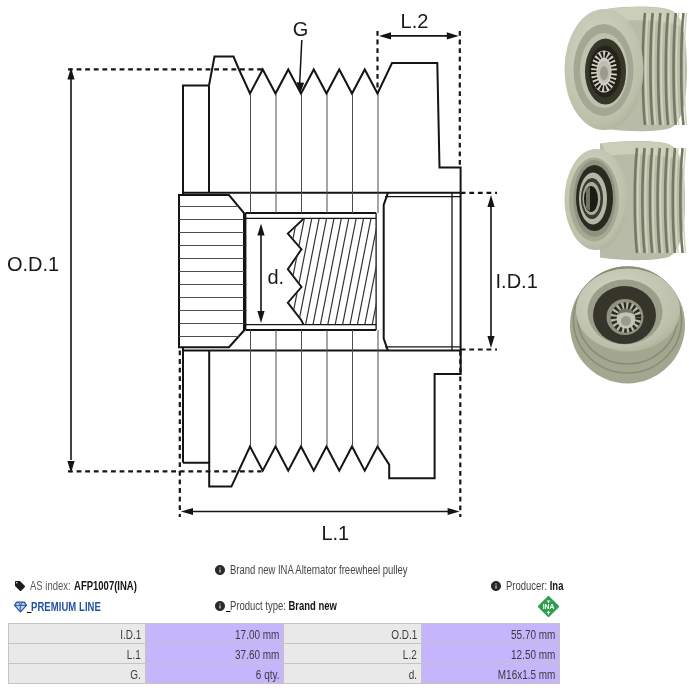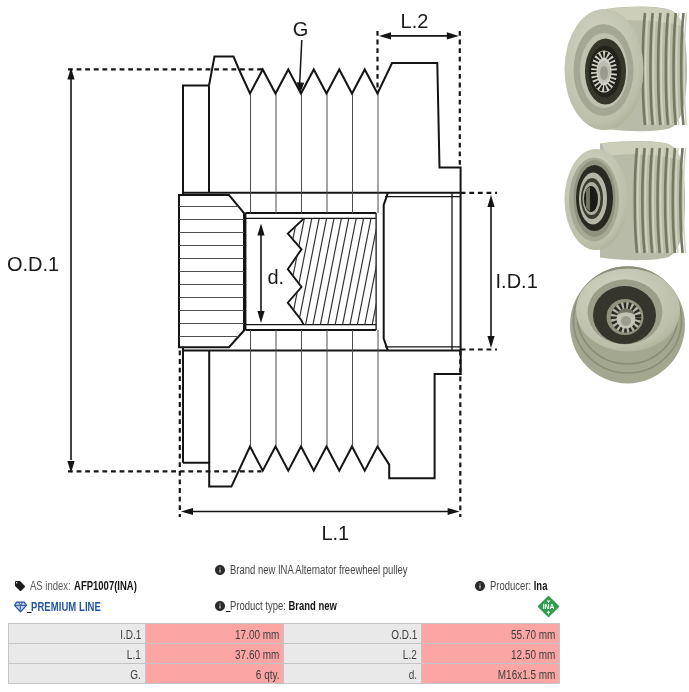--- a/index.html
+++ b/index.html
@@ -9,21 +9,21 @@
 .sx{display:inline-block;transform:scaleX(0.79);transform-origin:0 50%;}
 .sxr{display:inline-block;transform:scaleX(0.83);transform-origin:100% 50%;}
 .lbl{color:#58585a;font-size:12px;}
 .b{color:#151517;font-weight:bold;font-size:12px;}
 .mid{color:#454547;font-size:12px;}
 .blue{color:#2253a2;font-weight:bold;font-size:12px;letter-spacing:0.1px;}
 .ic{display:inline-block;vertical-align:-1.5px;}
 #tbl{position:absolute;left:8px;top:623px;width:551px;border-collapse:collapse;table-layout:fixed;}
 #tbl td{border:1px solid #c4c4c4;font-size:12px;color:#3c3c3c;text-align:right;padding:3px 4px 0 0;height:16px;line-height:16px;}
 #tbl td.g{background:#e9e9e9;}
-#tbl td.w{background:#fca5a5;}
+#tbl td.w{background:#c4b5fd;}
 
 </style>
 </head>
 <body>
 <svg id="draw" width="689" height="570" viewBox="0 0 689 570">
 <defs>
 <clipPath id="hubclip">
         <path d="M179,195 H229 L244,213 V330.5 L229,347.2 H179 Z"></path>
       </clipPath>
 <clipPath id="thclip">
@@ -171,21 +171,21 @@
 <span class="sx"><span class="mid">Brand new INA Alternator freewheel pulley</span></span>
 </div>
 
 <div class="inforow" style="left:214px;top:596px;text-decoration:underline;">
 <svg class="ic" width="12" height="12" viewBox="0 0 24 24">
       <path fill="#2a2a2c" d="M12 2C6.48 2 2 6.48 2 12s4.48 10 10 10 10-4.48 10-10S17.52 2 12 2zm1 15h-2v-6h2v6zm0-8h-2V7h2v2z"></path>
     </svg>
 <span class="sx"><span class="mid">Product type: <span class="b">Brand new</span></span></span>
 </div>
 
-<div class="inforow" style="left:474px;top:576px;">
+<div class="inforow" style="left:490px;top:576px;">
 <svg class="ic" width="12" height="12" viewBox="0 0 24 24">
       <path fill="#2a2a2c" d="M12 2C6.48 2 2 6.48 2 12s4.48 10 10 10 10-4.48 10-10S17.52 2 12 2zm1 15h-2v-6h2v6zm0-8h-2V7h2v2z"></path>
     </svg>
 <span class="sx"><span class="mid">Producer: <span class="b">Ina</span></span></span>
 </div>
 
 <div class="inforow" style="left:536px;top:594px;">
 <svg width="25" height="25" viewBox="0 0 25 25">
 <rect x="4.7" y="4.7" width="15.6" height="15.6" rx="1" transform="rotate(45 12.5 12.5)" fill="#2f9e4e"></rect>
 <text x="12.5" y="15" font-size="6.8" font-weight="bold" fill="#fff" text-anchor="middle" font-family="Liberation Sans,sans-serif">INA</text>

